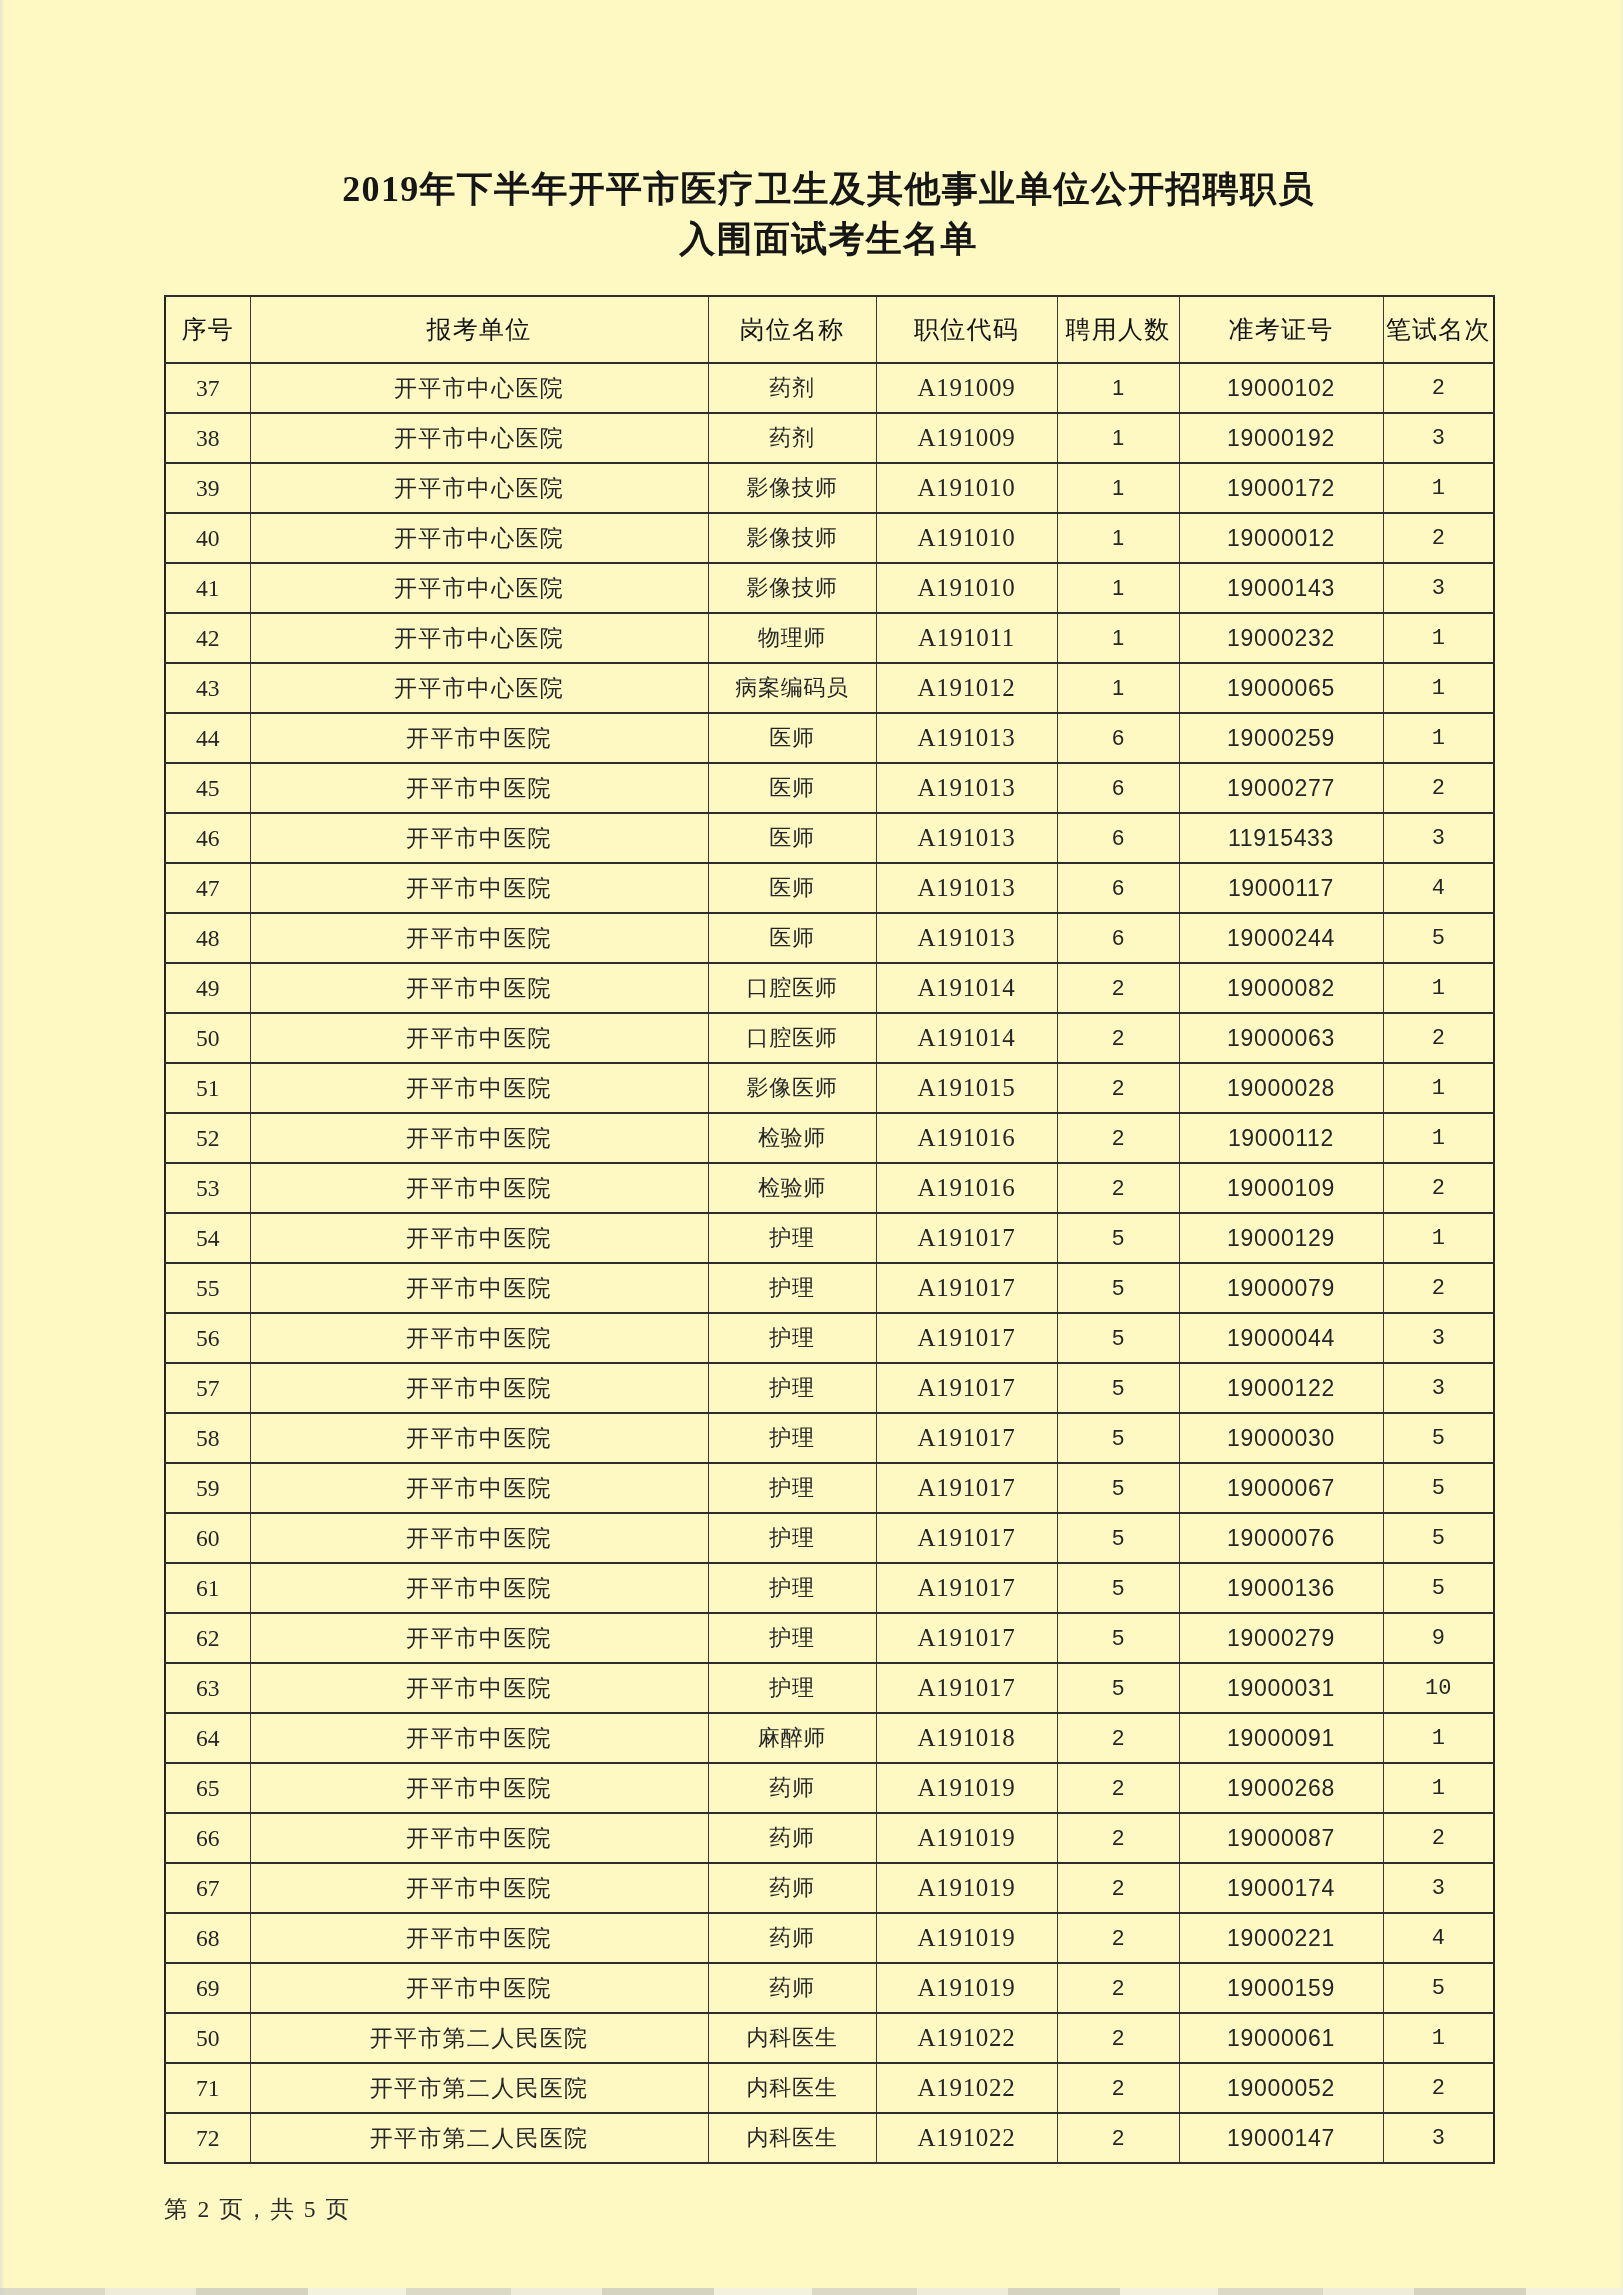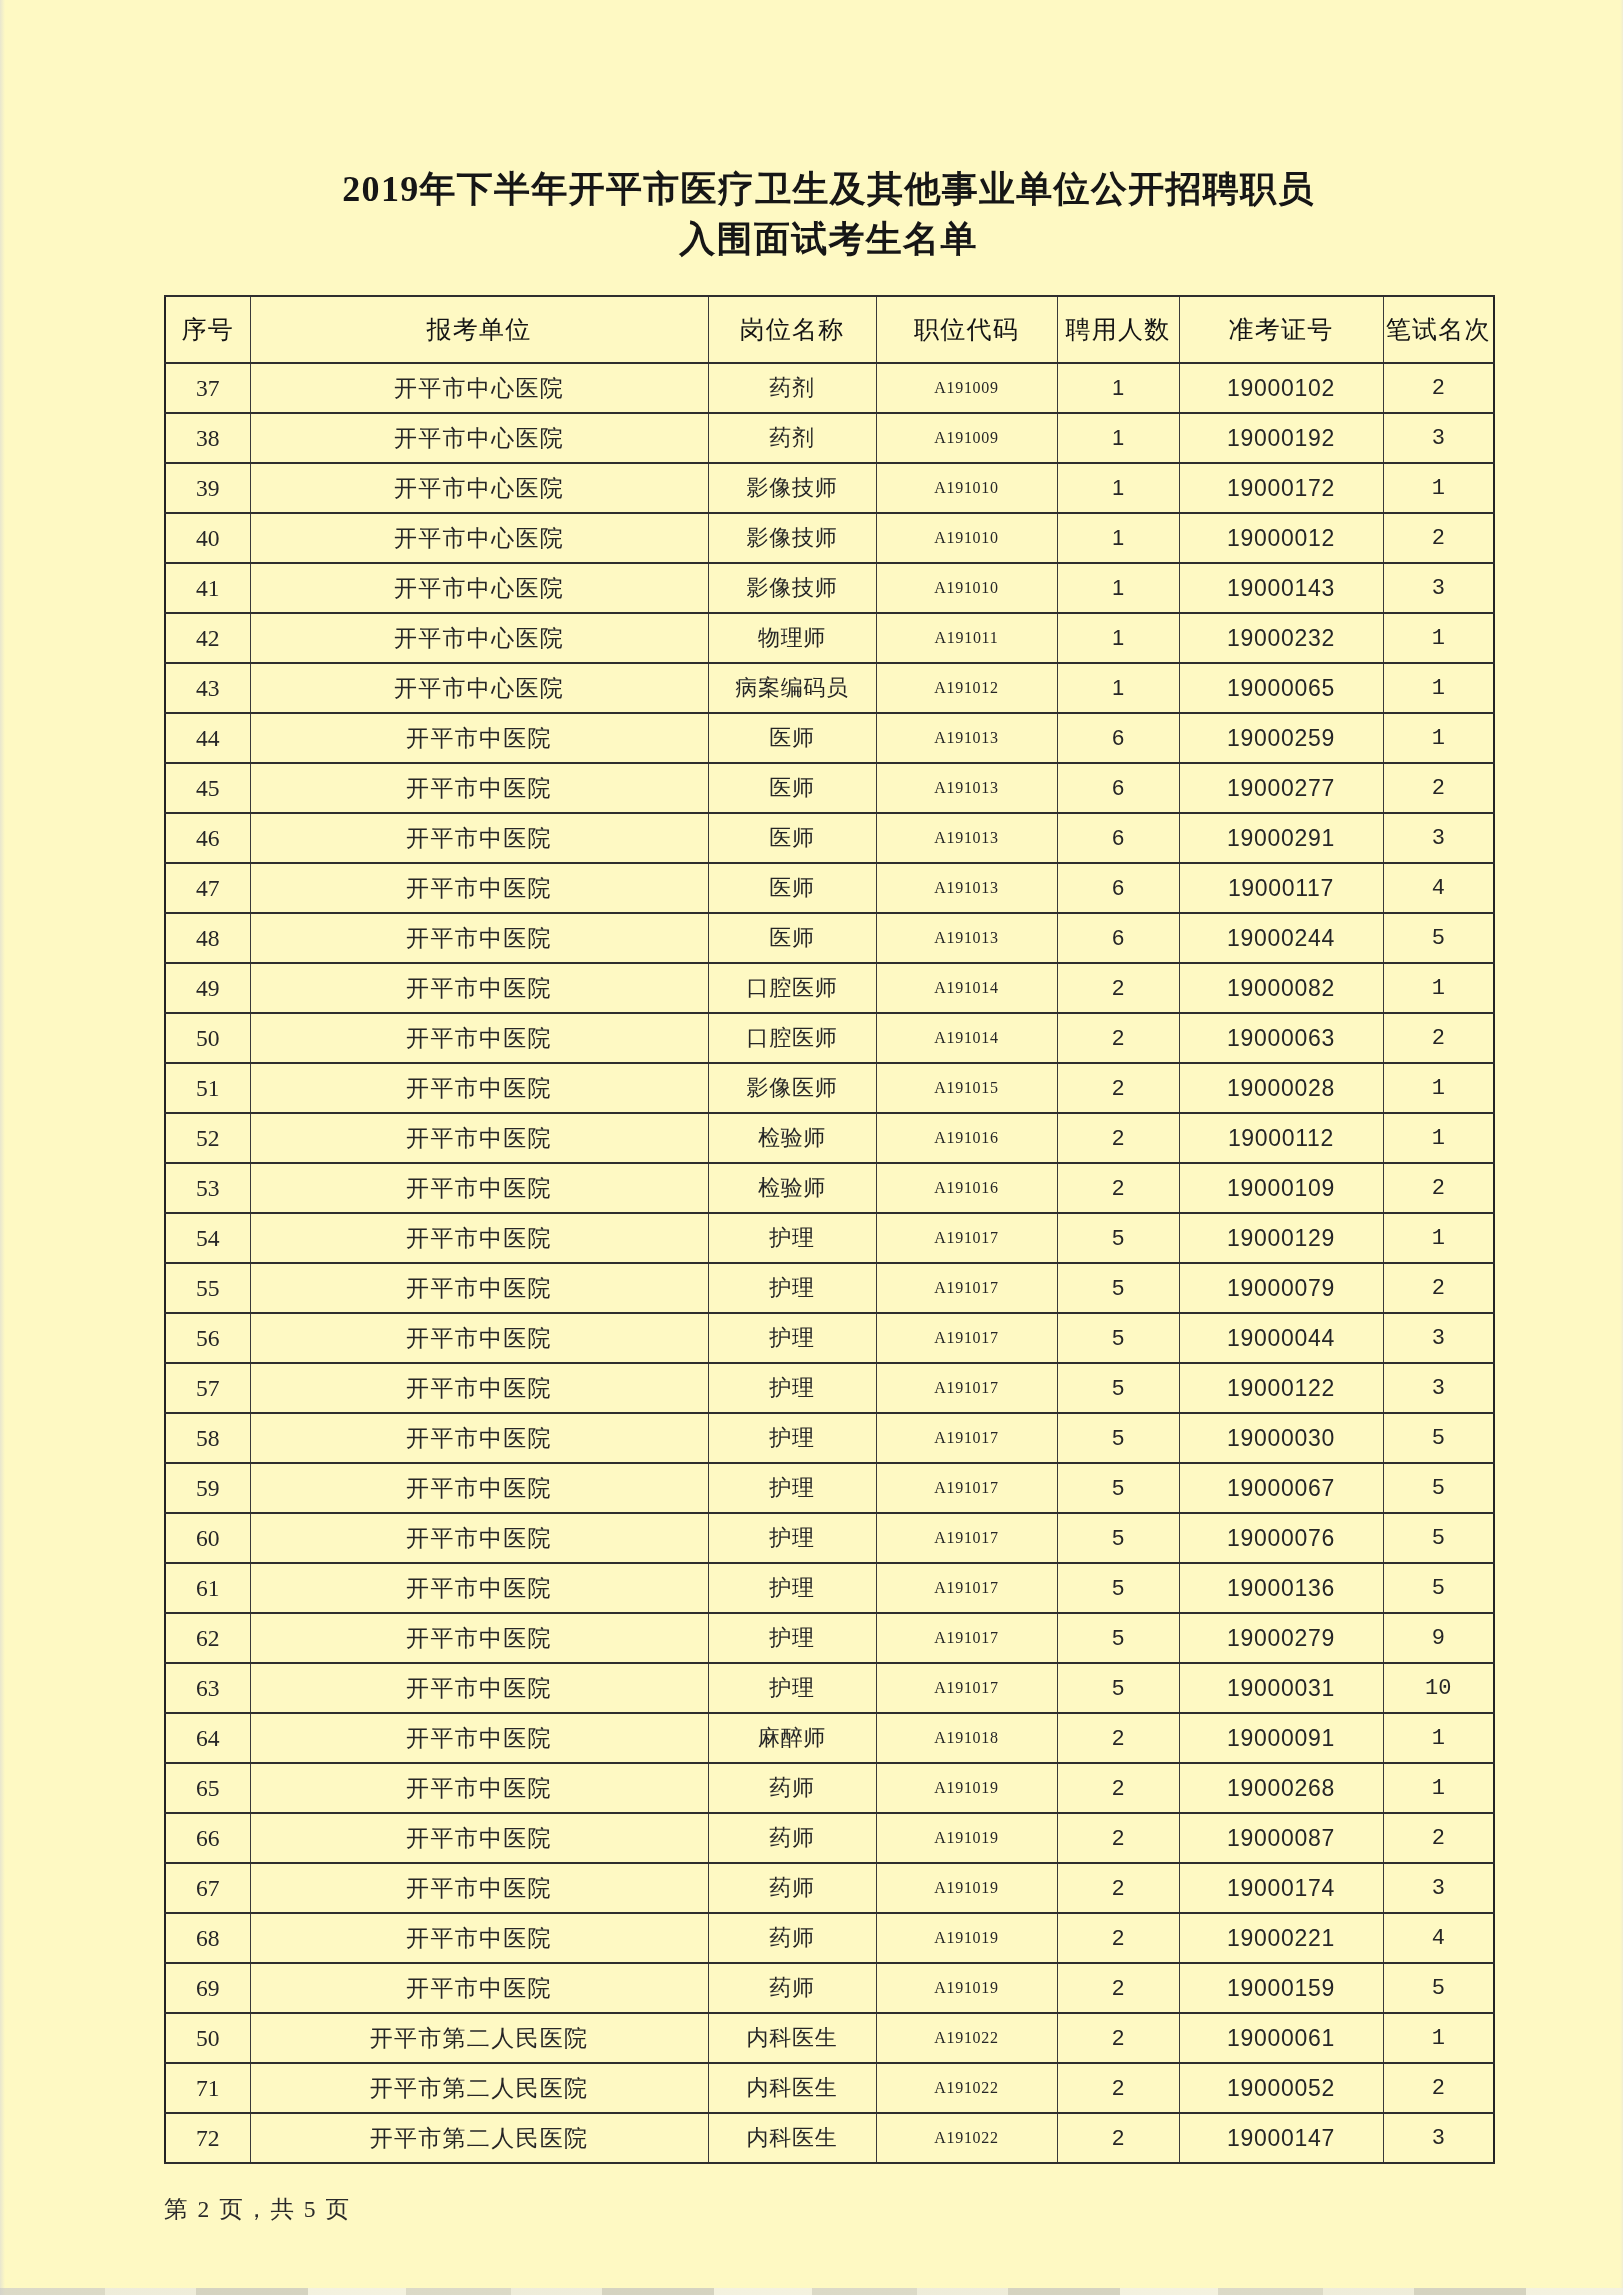--- a/index.html
+++ b/index.html
@@ -45,21 +45,21 @@
   .doc-table thead th {
     height:65px; font-size:25px; font-weight:normal;
     letter-spacing:1.3px; color:#141414;
   }
   .doc-table tbody td { height:48px; color:#262626; }
 
   
   .c0 { font-size:23.6px; font-family:"Liberation Serif","DejaVu Serif",serif;margin-top:16px; }
   .c1 { font-size:23px; letter-spacing:1.3px; }
   .c2 { font-size:22px; letter-spacing:0.7px; }
-  .c3 { font-size:16px; font-family:"Liberation Serif","DejaVu Serif",serif; letter-spacing:0.7px; }
+  .c3 { font-size:25px; font-family:"Liberation Serif","DejaVu Serif",serif; letter-spacing:0.7px; }
   .c4 { font-size:22px; font-family:"Liberation Sans","DejaVu Sans",sans-serif; }
   .c5 { font-size:23px; font-family:"Liberation Sans","DejaVu Sans",sans-serif; letter-spacing:0.7px;margin-left:32px; }
   .c6 { font-size:22px; font-family:Liberation Mono, monospace; }
 
   .footer {
     position:absolute; left:164px; top:2193px; width:1329px;
     text-align:left; font-size:23.6px; letter-spacing:2px; color:#2a2a2a;
   }
 </style>
 </head>
@@ -178,21 +178,21 @@
           <td class="c4">6</td>
           <td class="c5">19000277</td>
           <td class="c6">2</td>
         </tr>
         <tr>
           <td class="c0">46</td>
           <td class="c1">开平市中医院</td>
           <td class="c2">医师</td>
           <td class="c3">A191013</td>
           <td class="c4">6</td>
-          <td class="c5">19000291</td>
+          <td class="c5">11915433</td>
           <td class="c6">3</td>
         </tr>
         <tr>
           <td class="c0">47</td>
           <td class="c1">开平市中医院</td>
           <td class="c2">医师</td>
           <td class="c3">A191013</td>
           <td class="c4">6</td>
           <td class="c5">19000117</td>
           <td class="c6">4</td>

